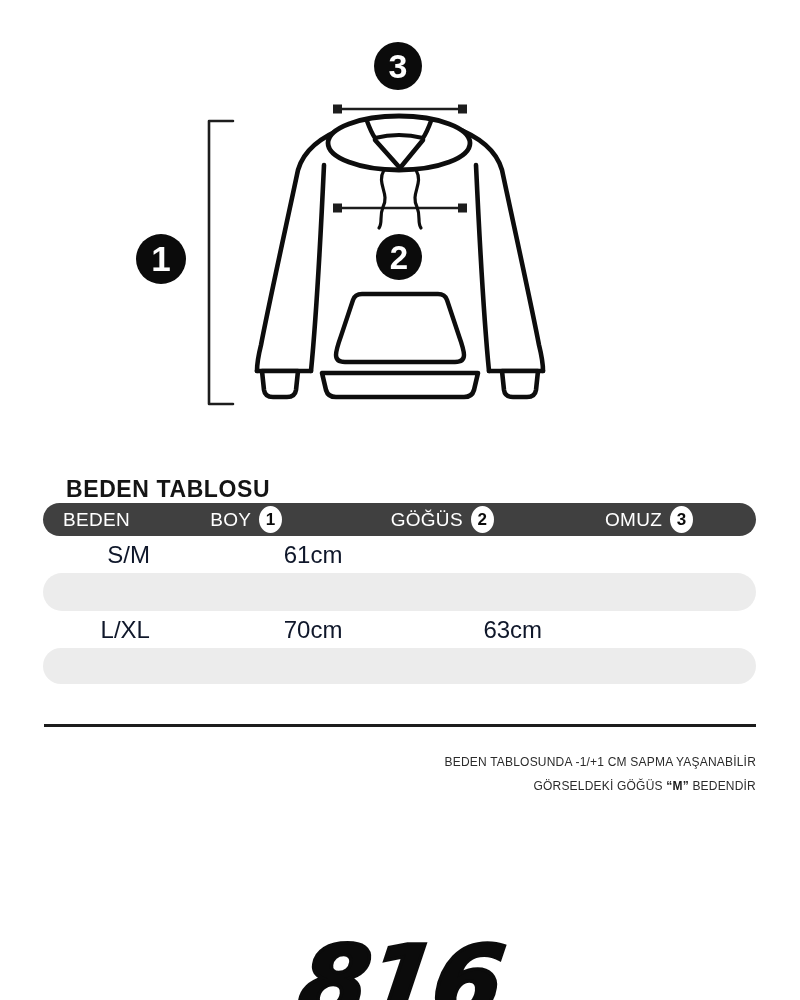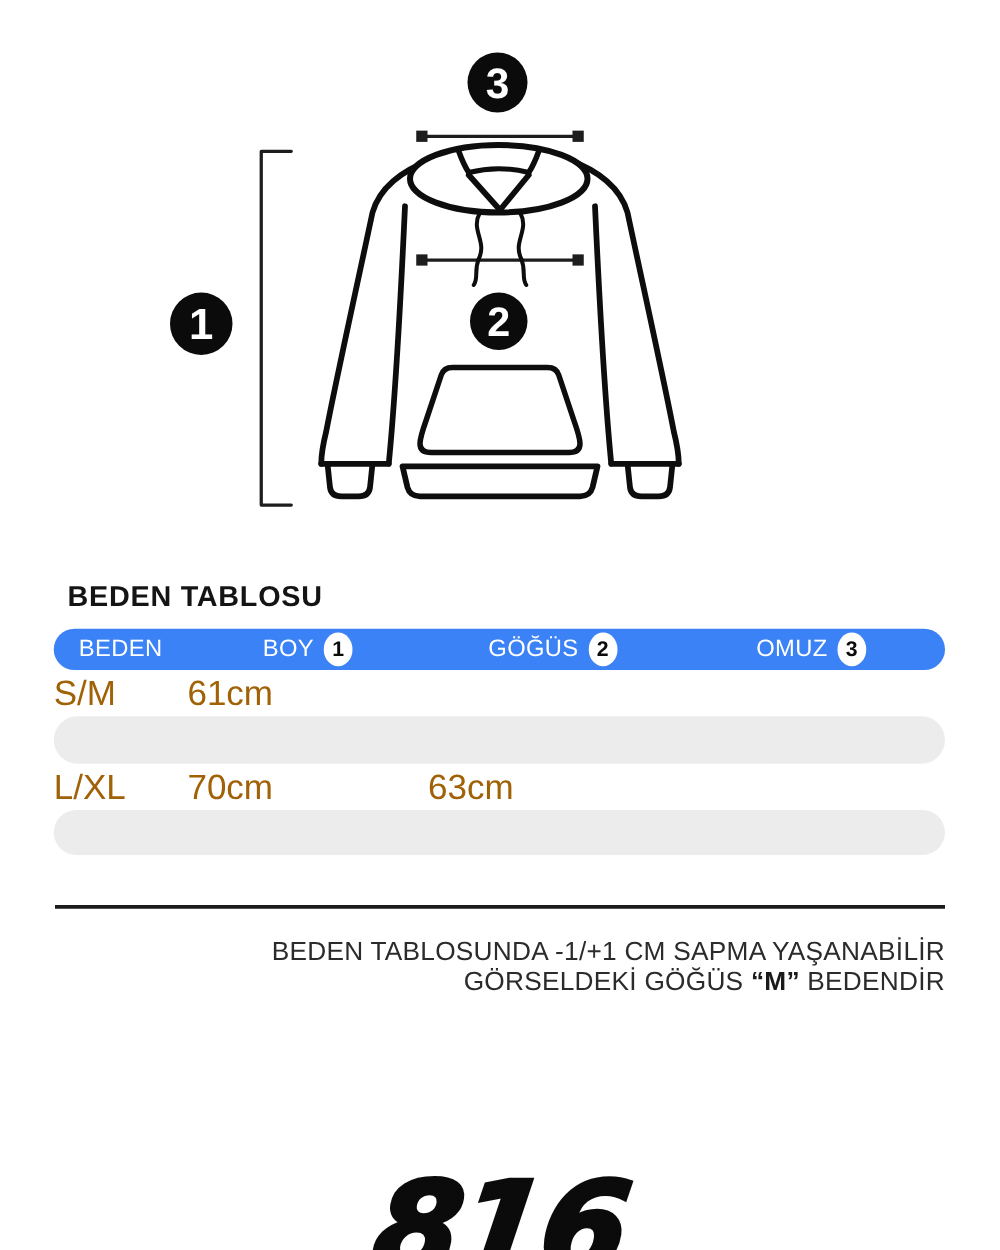--- a/index.html
+++ b/index.html
@@ -6,47 +6,47 @@
   .page{
     position:relative;width:800px;height:1000px;margin:0 auto;
     background:#fff;overflow:hidden;
     font-family:"Liberation Sans",sans-serif;color:#0d0d0d;
   }
   
   .diagram{position:absolute;top:0;left:0;}
   .marker-num{font-family:"Liberation Sans",sans-serif;font-weight:bold;fill:#fff;}
   
   .chart-title{
-    position:absolute;left:48px;top:458px;margin:6px;
+    position:absolute;left:48px;top:458px;margin:18px;
     font-size:23px;font-weight:bold;letter-spacing:.6px;color:#141414;
   }
   .size-table{position:absolute;left:43px;top:503px;width:713px;}
   .thead{
-    height:33px;background:#3b82f6;border-radius:17px;
+    height:33px;background:#404040;border-radius:17px;
     display:grid;grid-template-columns:15% 27% 28% 30%;align-items:center;
   }
   .th{display:flex;align-items:center;justify-content:center;gap:8px;
       color:#fff;font-size:19px;letter-spacing:.3px;}
   .badge{
     display:inline-flex;align-items:center;justify-content:center;
     width:23px;height:27px;border-radius:50%;background:#fff;color:#0b0b0b;
     font-size:17px;font-weight:bold;
   }
   .trow{
     height:37px;display:grid;grid-template-columns:15% 27% 28% 30%;
-    align-items:center;text-align:left;
-    font-size:28px;color:#a16207;
+    align-items:center;text-align:right;
+    font-size:24px;color:#0f172a;
   }
   .stripe{height:38px;border-radius:19px;background:#ececec;}
   .stripe.s2{height:36px;}
   
   .divider{position:absolute;left:44px;top:724px;width:712px;height:3px;background:#1c1c1c;}
   .note{
     position:absolute;right:44px;top:750px;text-align:right;
-    font-size:21px;line-height:24px;letter-spacing:.2px;color:#2b2b2b;
+    font-size:12px;line-height:24px;letter-spacing:.2px;color:#2b2b2b;
   }
   .note b{font-weight:bold;color:#1a1a1a;}
   
   .logo{
     position:absolute;left:0;right:0;top:933px;text-align:center;
     font-family:"DejaVu Sans",sans-serif;font-style:italic;font-weight:bold;
     font-size:100px;line-height:1;letter-spacing:-3px;color:#0b0b0b;
     -webkit-text-stroke:3.5px #0b0b0b;
     transform:skewX(-8deg);
   }

